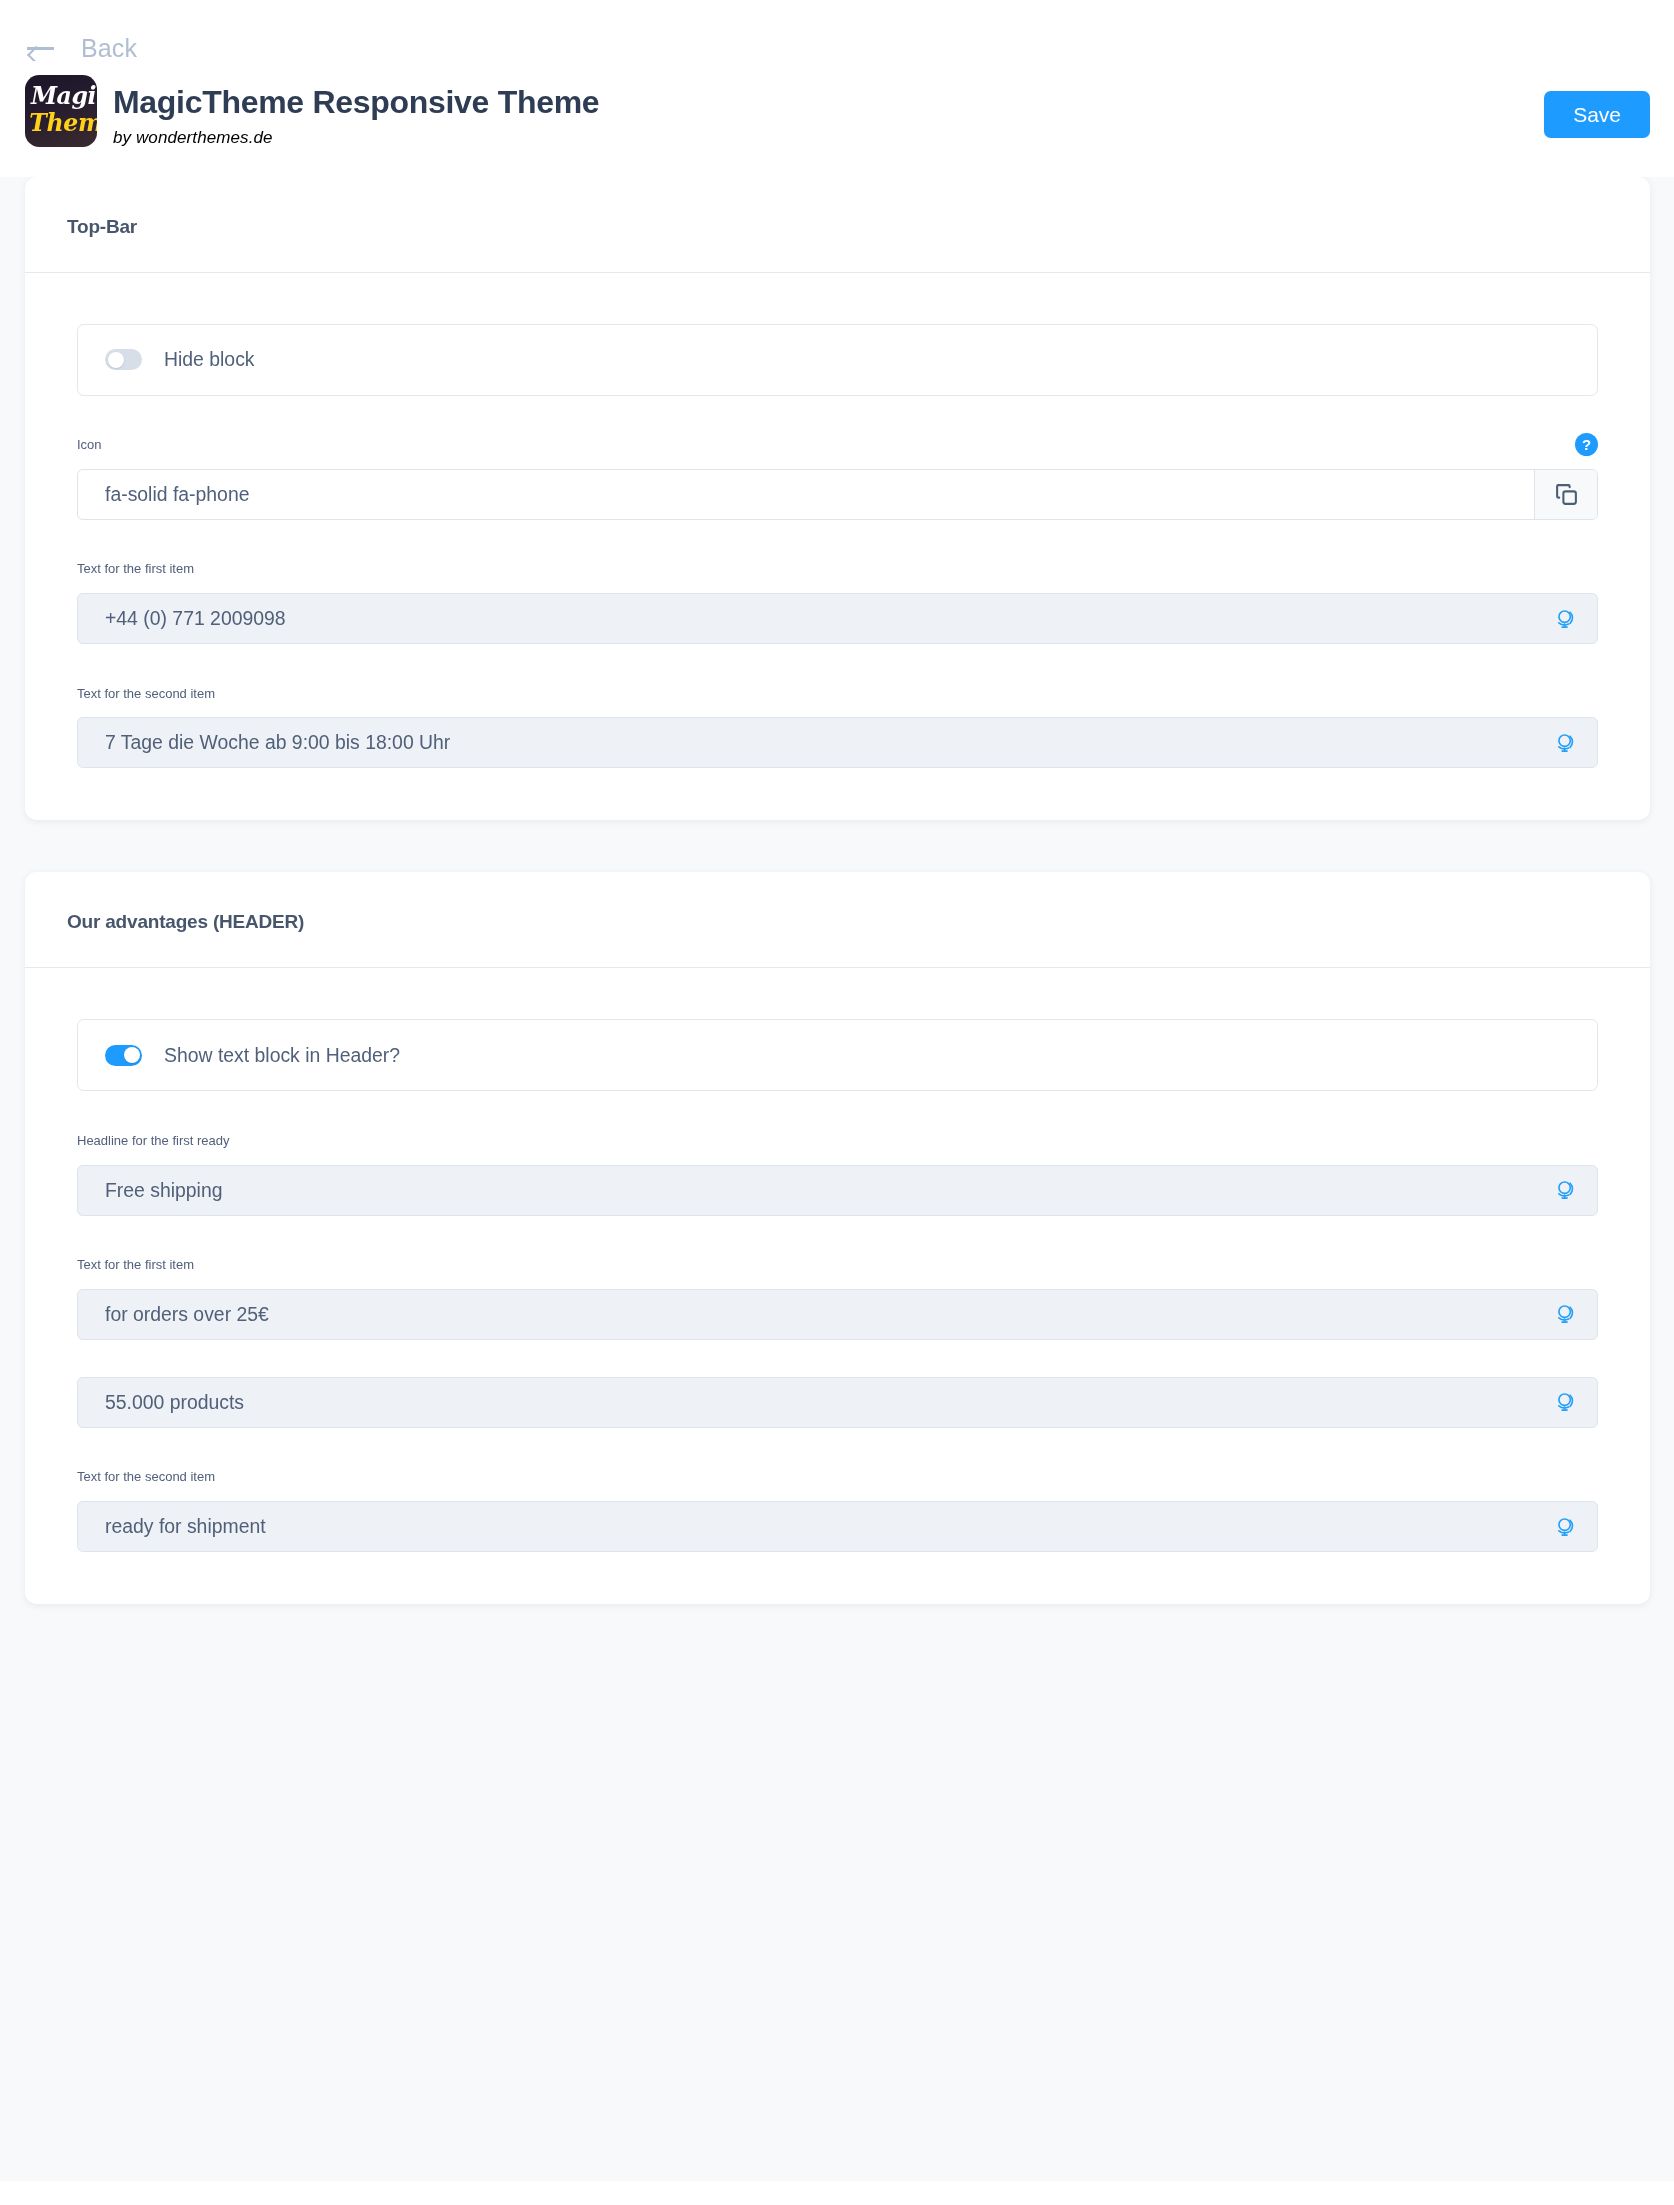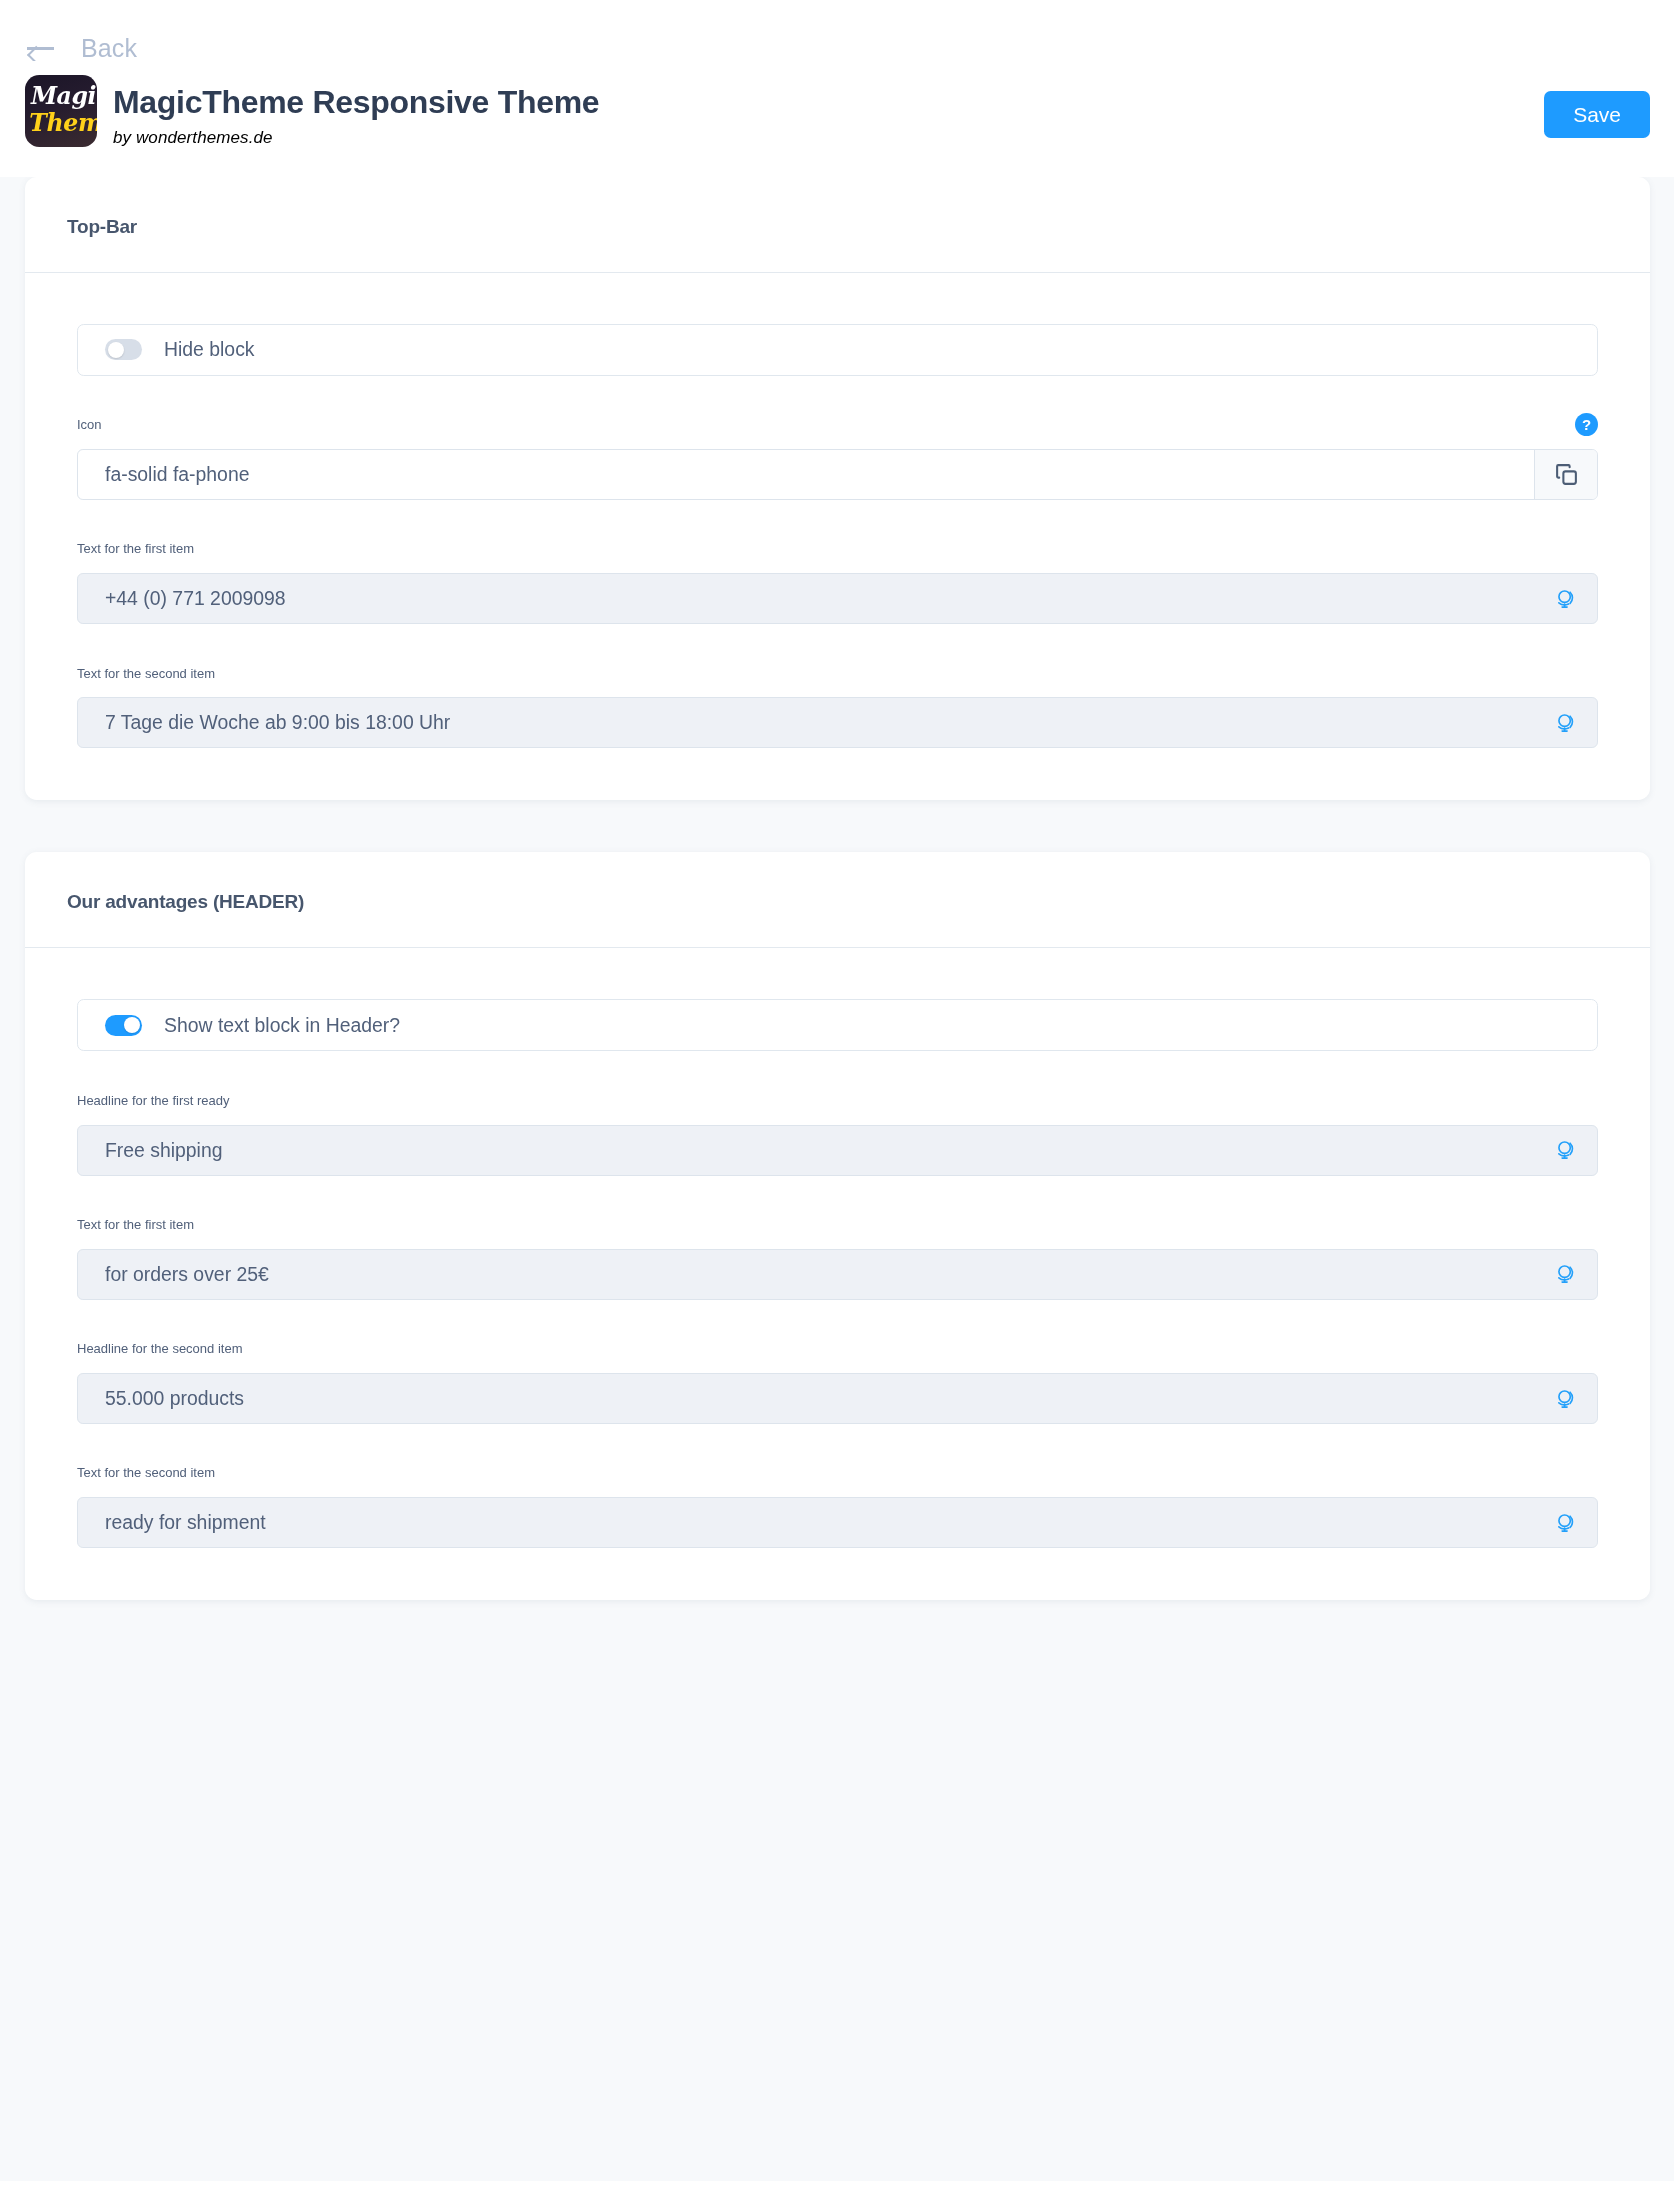--- a/index.html
+++ b/index.html
@@ -172,21 +172,21 @@
   }
 
   .card-body {
     padding: 51px 52px 52px 52px;
   }
 
   
   .toggle-row {
     border: 0.8px solid #e0e7ee;
     border-radius: 6.7px;
-    height: 52px;
+    height: 72px;
     display: flex;
     align-items: center;
     padding: 0 27px;
     background: #ffffff;
   }
   .switch {
     width: 37px;
     height: 21px;
     border-radius: 11px;
     background: #d7dee8;
@@ -420,23 +420,20 @@
               <path d="M16.5 4.6a8.6 8.6 0 0 1 0 12.2"></path>
               <path d="M4.2 16.2c2.6 2.2 7.2 2.6 10.6 1.2"></path>
               <path d="M10.5 17.5v3"></path>
               <path d="M7.8 20.8h5.4"></path>
             </svg>
           </span>
         </div>
       </div>
 
       <div class="field">
-        <div class="field-label-row">
-          <span class="field-label">Headline for the second item</span>
-        </div>
         <div class="input-wrap filled">
           <input class="text-input" type="text" value="55.000 products" style="">
           <span class="globe-btn">
             <svg width="22" height="22" viewBox="0 0 24 24" fill="none" stroke="#23a0fa" stroke-width="1.8" stroke-linecap="round" stroke-linejoin="round">
               <circle cx="10.5" cy="9.5" r="6.2"></circle>
               <path d="M16.5 4.6a8.6 8.6 0 0 1 0 12.2"></path>
               <path d="M4.2 16.2c2.6 2.2 7.2 2.6 10.6 1.2"></path>
               <path d="M10.5 17.5v3"></path>
               <path d="M7.8 20.8h5.4"></path>
             </svg>

